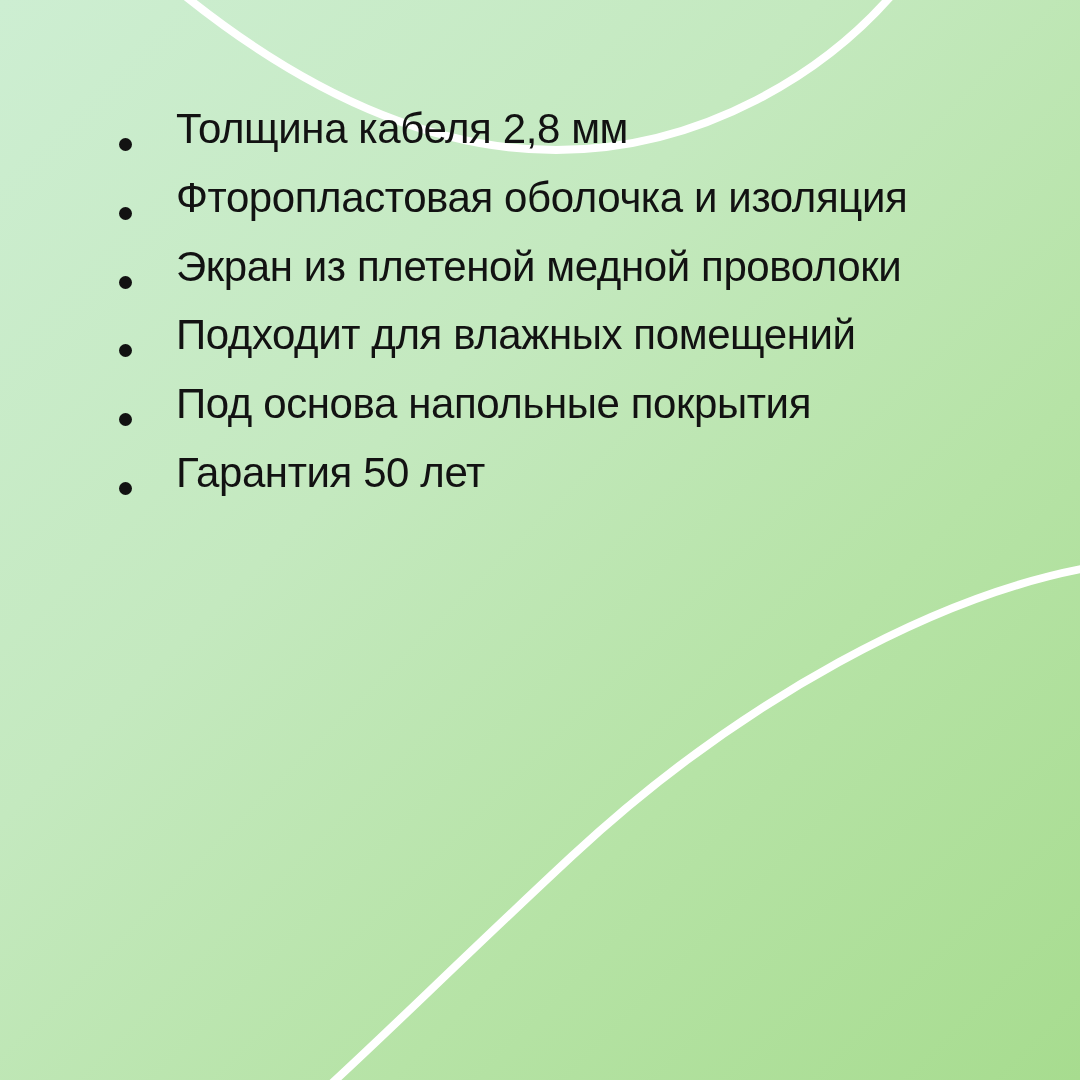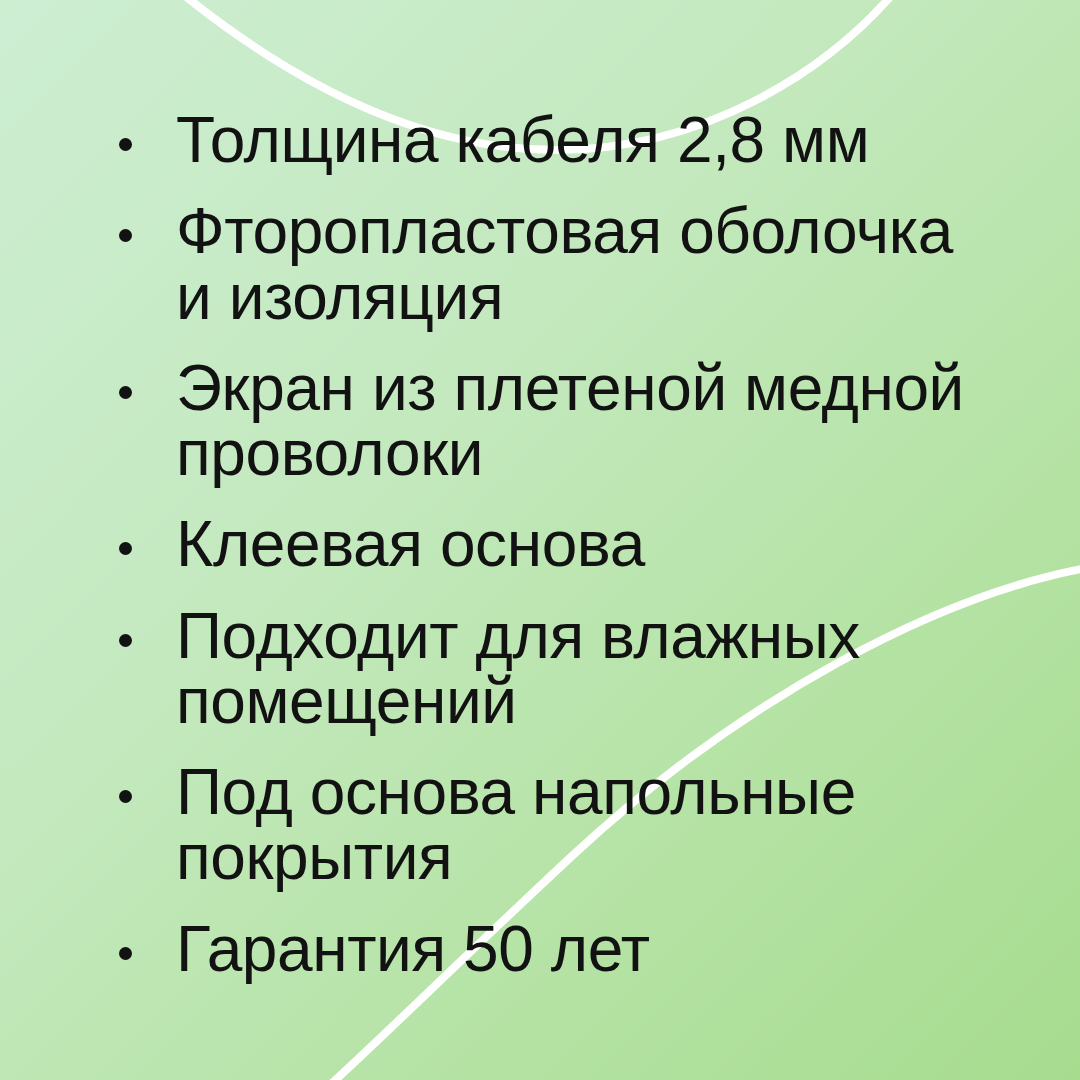--- a/index.html
+++ b/index.html
@@ -36,21 +36,21 @@
     list-style: none;
     margin: 0;
     padding: 0;
   }
 
   .feature-item {
     position: relative;
     padding-left: 68px;
     margin-bottom: 26px;
     color: #121212;
-    font-size: 64px;
+    font-size: 42px;
     line-height: 1.02;
     letter-spacing: -0.4px;
     font-weight: 400;
   }
 
   .feature-item:last-child {
     margin-bottom: 0;
   }
 
   .bullet-dot {
@@ -87,24 +87,20 @@
     <li class="feature-item">
       <span class="bullet-dot"></span>
       <span class="feature-text">Фторопластовая оболочка и изоляция</span>
     </li>
 
     <li class="feature-item">
       <span class="bullet-dot"></span>
       <span class="feature-text">Экран из плетеной медной проволоки</span>
     </li>
 
-    <li class="feature-item">
-      <span class="bullet-dot"></span>
-      <span class="feature-text">Клеевая основа</span>
-    </li>
 
     <li class="feature-item">
       <span class="bullet-dot"></span>
       <span class="feature-text">Подходит для влажных помещений</span>
     </li>
 
     <li class="feature-item">
       <span class="bullet-dot"></span>
       <span class="feature-text">Под основа напольные покрытия</span>
     </li>

